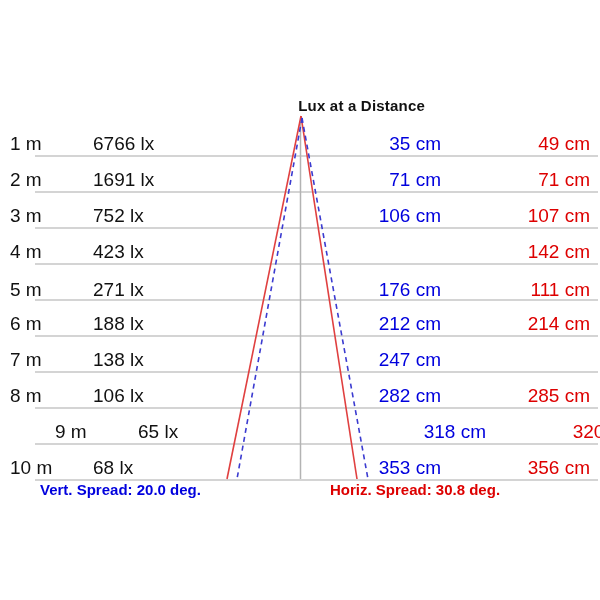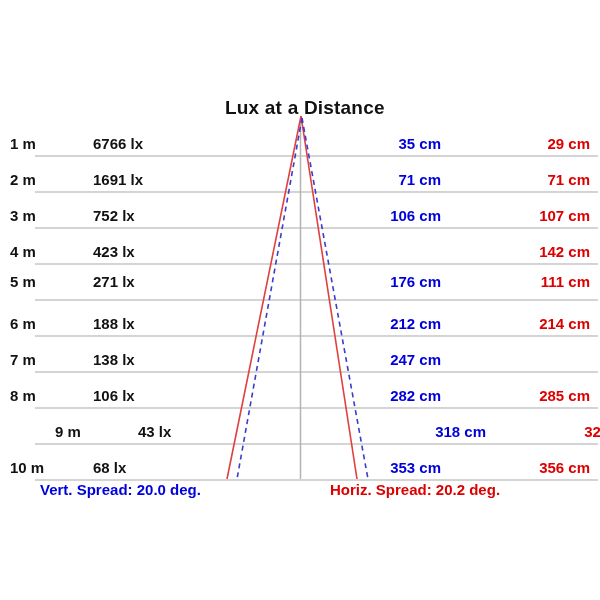--- a/index.html
+++ b/index.html
@@ -6,33 +6,33 @@
   #canvas{
     position:relative;
     width:600px;height:600px;
     background:#ffffff;
     font-family:"Liberation Sans","DejaVu Sans",sans-serif;
     overflow:hidden;
   }
   .chart-title{
     position:absolute;
     left:225px;top:97px;width:200px;
-    text-align:left;
-    font-size:19px;font-weight:bold;color:#111;
+    text-align:right;
+    font-size:15px;font-weight:bold;color:#111;
     letter-spacing:0.2px;
   }
   .gridline{
     position:absolute;
     left:35px;width:563px;height:2px;
     background:var(--grid,#d4d4d4);
   }
   .row-line{
     position:absolute;
     left:0;width:574px;height:20px;line-height:20px;
-    font-size:15px;font-weight:bold;color:#111;
+    font-size:19px;font-weight:normal;color:#111;
   }
   .cell{position:absolute;white-space:nowrap;}
   .cell.distance{left:10px;}
   .cell.lux{left:93px;}
   .cell.vert{left:300px;width:141px;text-align:right;color:var(--blue,#0000dd);}
   .cell.horiz{left:470px;width:120px;text-align:right;color:var(--red,#dd0000);}
   .caption{
     position:absolute;top:481px;height:18px;line-height:18px;
     font-size:15px;font-weight:bold;white-space:nowrap;
   }
@@ -46,21 +46,21 @@
 <div id="canvas" style="--blue: #0000dd; --red: #dd0000; --grid: #d4d4d4;">
 
   <div class="chart-title">Lux at a Distance</div>
 
   <div id="rows">
       <div class="gridline" style="top: 155px;"></div>
       <div class="row-line" style="top: 134px;">
         <span class="cell distance">1 m</span>
         <span class="cell lux">6766 lx</span>
         <span class="cell vert">35 cm</span>
-        <span class="cell horiz">29 cm</span>
+        <span class="cell horiz">49 cm</span>
       </div>
       <div class="gridline" style="top: 191px;"></div>
       <div class="row-line" style="top: 170px;">
         <span class="cell distance">2 m</span>
         <span class="cell lux">1691 lx</span>
         <span class="cell vert">71 cm</span>
         <span class="cell horiz">71 cm</span>
       </div>
       <div class="gridline" style="top: 227px;"></div>
       <div class="row-line" style="top: 206px;">
@@ -69,21 +69,21 @@
         <span class="cell vert">106 cm</span>
         <span class="cell horiz">107 cm</span>
       </div>
       <div class="gridline" style="top: 263px;"></div>
       <div class="row-line" style="top: 242px;">
         <span class="cell distance">4 m</span>
         <span class="cell lux">423 lx</span>
         <span class="cell horiz">142 cm</span>
       </div>
       <div class="gridline" style="top: 299px;"></div>
-      <div class="row-line" style="top: 272px; padding-left: 16px;">
+      <div class="row-line" style="top: 280px; padding-left: 16px;">
         <span class="cell distance">5 m</span>
         <span class="cell lux">271 lx</span>
         <span class="cell vert">176 cm</span>
         <span class="cell horiz">111 cm</span>
       </div>
       <div class="gridline" style="top: 335px;"></div>
       <div class="row-line" style="top: 314px;">
         <span class="cell distance">6 m</span>
         <span class="cell lux">188 lx</span>
         <span class="cell vert">212 cm</span>
@@ -98,21 +98,21 @@
       <div class="gridline" style="top: 407px;"></div>
       <div class="row-line" style="top: 386px;">
         <span class="cell distance">8 m</span>
         <span class="cell lux">106 lx</span>
         <span class="cell vert">282 cm</span>
         <span class="cell horiz">285 cm</span>
       </div>
       <div class="gridline" style="top: 443px;"></div>
       <div class="row-line" style="top: 422px; margin-left: 45px;">
         <span class="cell distance">9 m</span>
-        <span class="cell lux">43 lx</span>
+        <span class="cell lux">65 lx</span>
         <span class="cell vert">318 cm</span>
         <span class="cell horiz">320 cm</span>
       </div>
       <div class="gridline" style="top: 479px;"></div>
       <div class="row-line" style="top: 458px;">
         <span class="cell distance">10 m</span>
         <span class="cell lux">68 lx</span>
         <span class="cell vert">353 cm</span>
         <span class="cell horiz">356 cm</span>
       </div>
@@ -121,15 +121,15 @@
   <svg class="beam-overlay" width="600" height="600" viewBox="0 0 600 600">
     <line x1="300.5" y1="122" x2="300.5" y2="479" stroke="#b3b3b3" stroke-width="1.5"></line>
     <line x1="301" y1="116" x2="227" y2="479" stroke="#e04040" stroke-width="1.6"></line>
     <line x1="301" y1="116" x2="357" y2="479" stroke="#e04040" stroke-width="1.6"></line>
     <line x1="302" y1="118" x2="237" y2="479" stroke="#3b3bd0" stroke-width="1.6" stroke-dasharray="5,4"></line>
     <line x1="302" y1="118" x2="368" y2="479" stroke="#3b3bd0" stroke-width="1.6" stroke-dasharray="5,4"></line>
   </svg>
 
   <div class="caption vert">Vert. Spread: 20.0 deg.</div>
 
-  <div class="caption horiz">Horiz. Spread: 20.2 deg.</div>
+  <div class="caption horiz">Horiz. Spread: 30.8 deg.</div>
 
 </div>
 
 </body></html>

